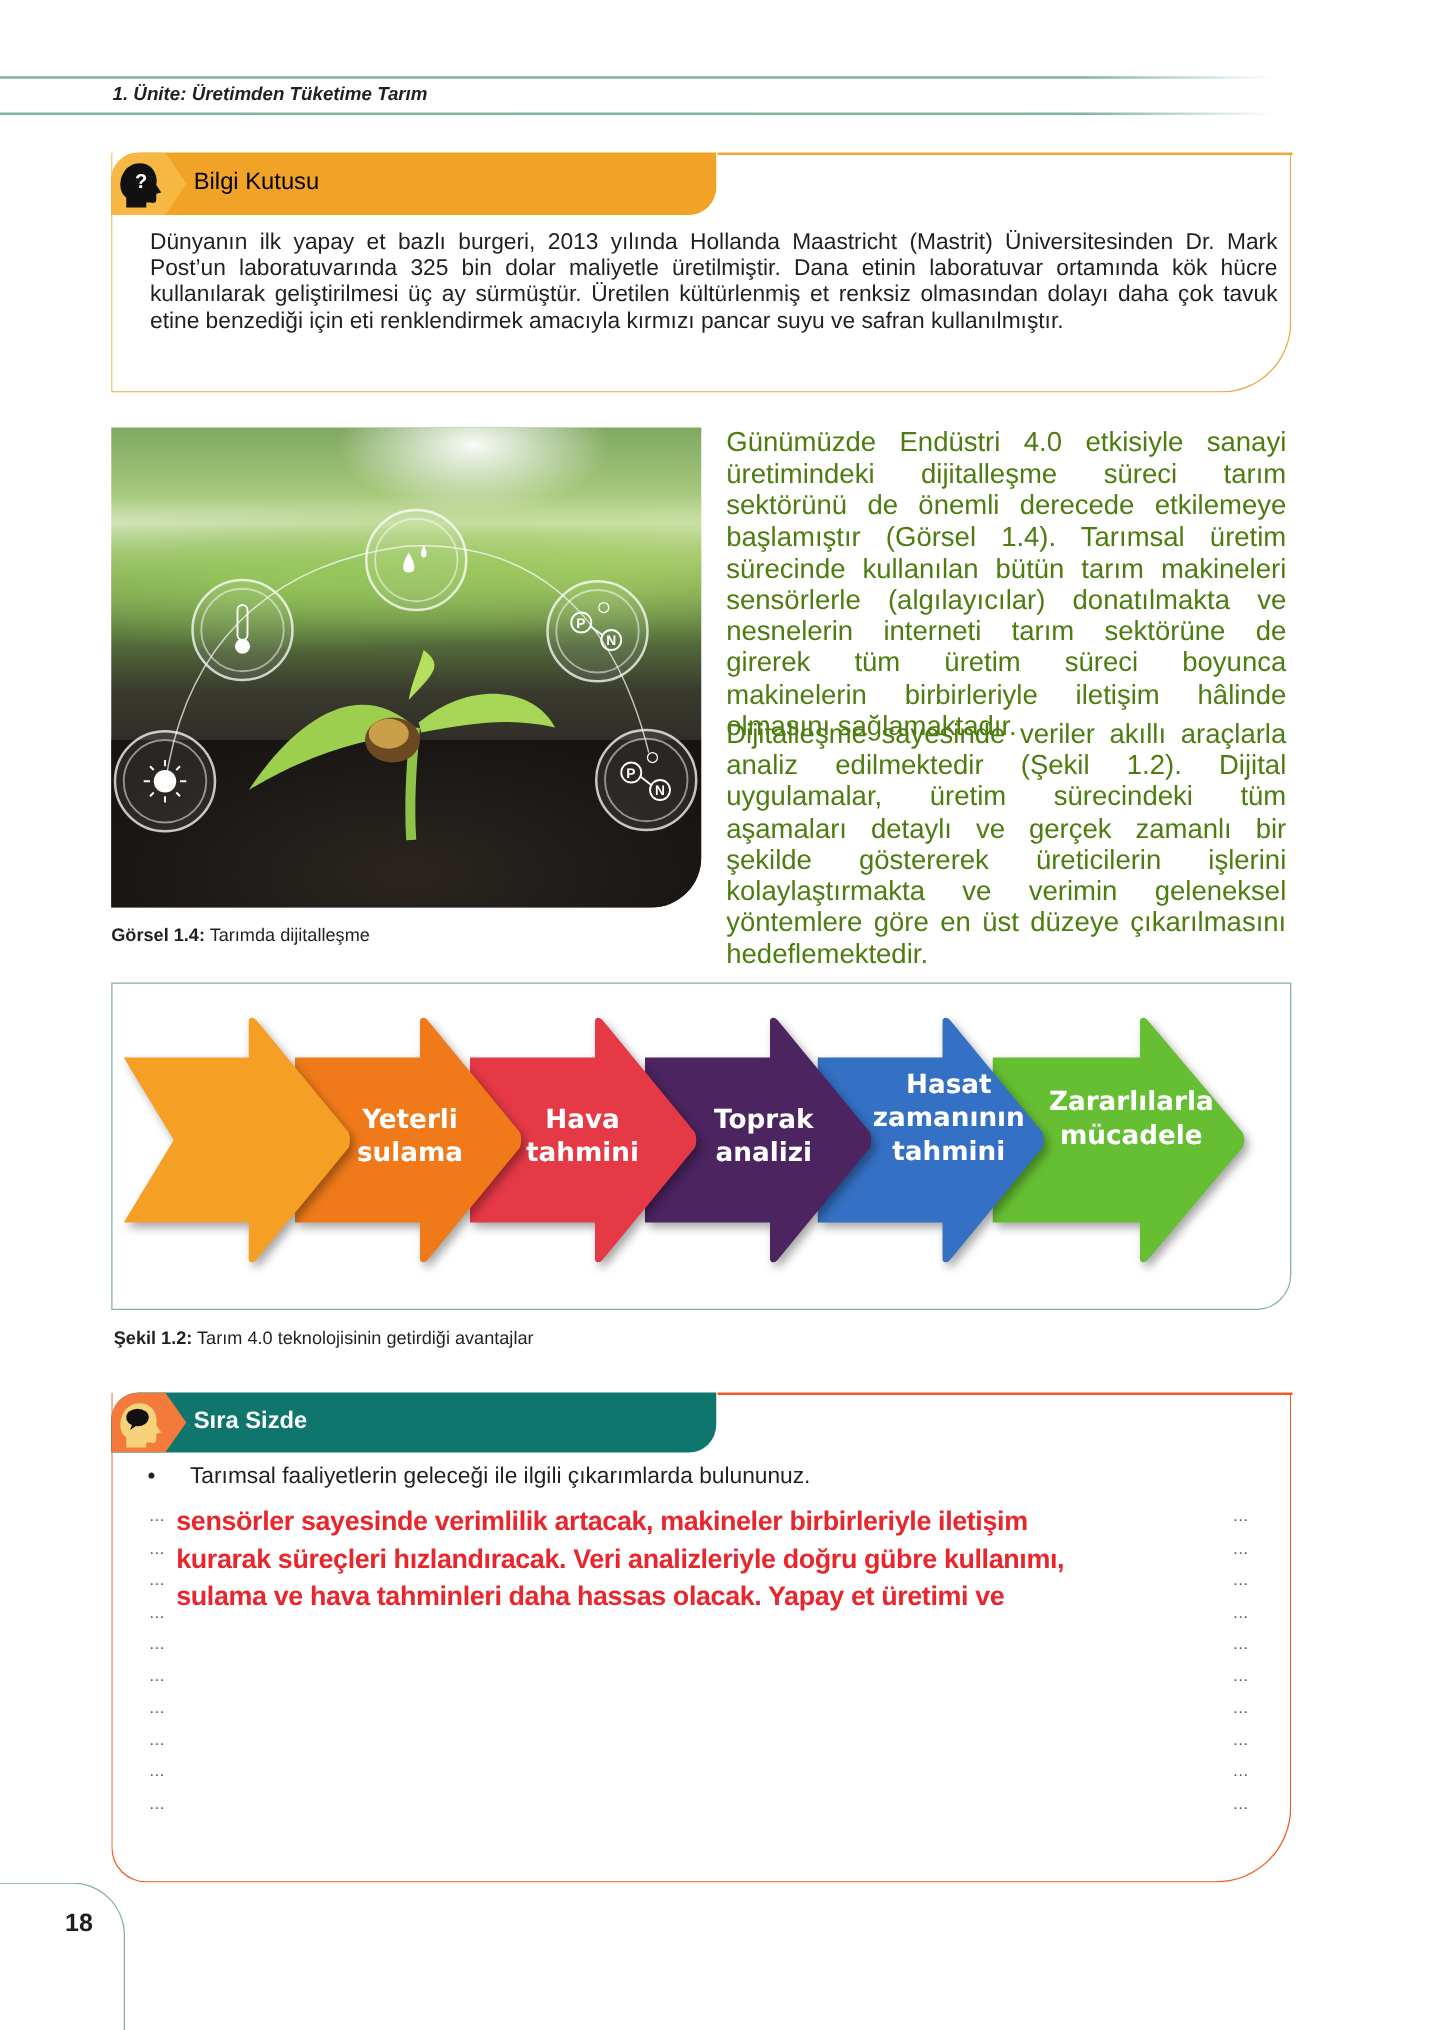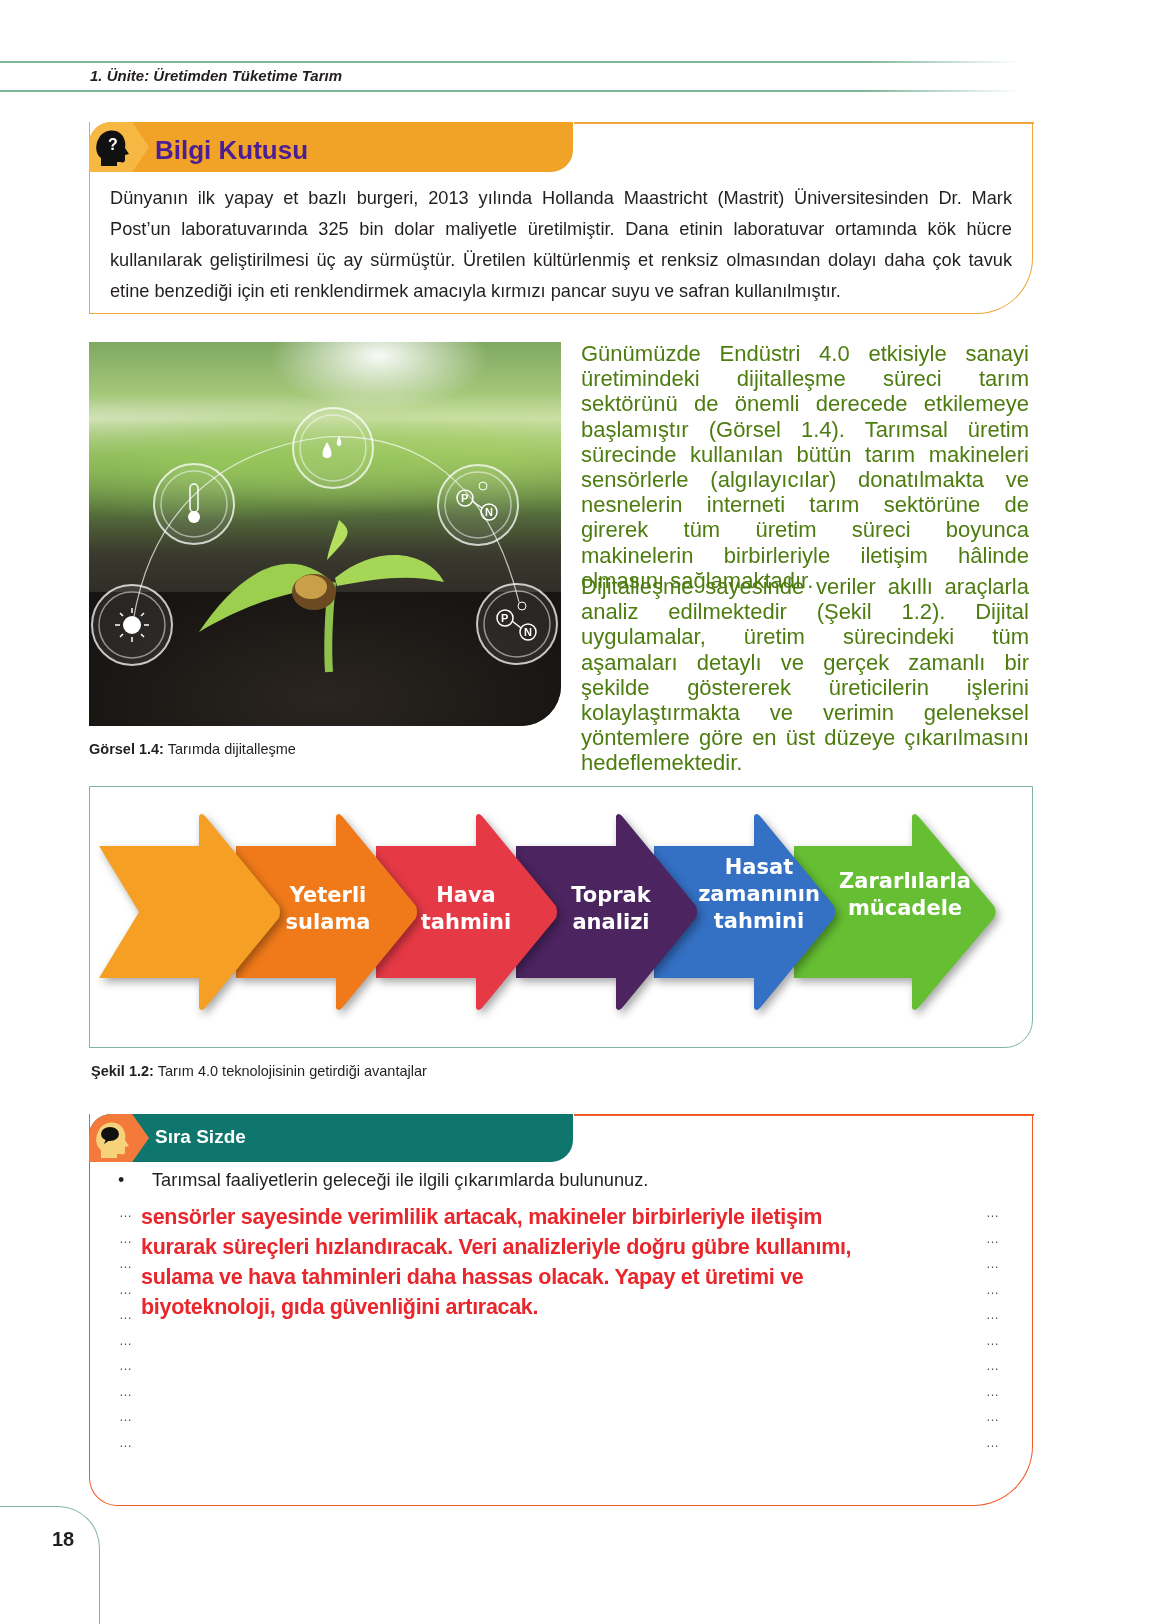--- a/index.html
+++ b/index.html
@@ -13,22 +13,22 @@
   .unit-title { position: absolute; left: 90px; top: 67px; font-size: 15px; font-weight: bold; font-style: italic; color: #231f20; text-align: right; }
 
   
   .info-box { position: absolute; left: 89px; top: 122px; width: 944px; height: 192px;
     border: 1.5px solid #f0a63a; border-top: none; border-left: 1.5px solid #f0a63a;
     border-radius: 0 0 56px 0; border-top-right-radius: 0; }
   .info-box::before { content: ""; position: absolute; right: -1.5px; top: 0; width: 460px; height: 1.5px; background: #f0a63a; }
   .info-tab { position: absolute; left: 89px; top: 122px; width: 484px; height: 50px; background: #f0a326; border-radius: 22px 0 22px 0; }
   .info-tab .head-icon-wrap { position: absolute; left: 0; top: 0; width: 60px; height: 50px; background: #f6b843; border-radius: 22px 0 0 0;
     clip-path: polygon(0 0, 72% 0, 100% 50%, 72% 100%, 0 100%); }
-  .info-tab .tab-title { position: absolute; left: 66px; top: 13px; font-size: 26px; font-weight: bold; color: #4c1d95; }
-  .info-text { position: absolute; left: 110px; top: 183px; width: 902px; font-size: 18.2px; line-height: 31px; text-align: justify; color: #231f20; }
+  .info-tab .tab-title { position: absolute; left: 66px; top: 13px; font-size: 19px; font-weight: normal; color: #000000; }
+  .info-text { position: absolute; left: 120px; top: 183px; width: 902px; font-size: 18.2px; line-height: 21px; text-align: justify; color: #231f20; }
 
   
   .photo { position: absolute; left: 89px; top: 342px; width: 472px; height: 384px; overflow: hidden; border-radius: 0 0 40px 0;
     background: linear-gradient(to bottom, #7fa861 0%, #a6c97b 14%, #d9e6c4 20%, #8eb65f 30%, #5b7a3e 42%, #3a3a2e 55%, #2b2723 70%, #1f1c19 100%); }
   .photo .blur-green { position: absolute; left: 0; top: 60px; width: 472px; height: 120px;
     background: radial-gradient(ellipse at 30% 50%, rgba(150,200,90,0.8), rgba(90,130,60,0) 70%), radial-gradient(ellipse at 80% 40%, rgba(170,210,100,0.7), rgba(90,130,60,0) 65%); }
   .photo .sky { position: absolute; left: 180px; top: 0; width: 220px; height: 70px; background: radial-gradient(ellipse at 50% 20%, rgba(255,255,255,0.95), rgba(255,255,255,0) 70%); }
   .photo .soil { position: absolute; left: 0; top: 250px; width: 472px; height: 134px;
     background: radial-gradient(ellipse at 50% 80%, #2a2521, #171411 80%); }
   .photo svg { position: absolute; left: 0; top: 0; }
@@ -205,21 +205,20 @@
   </div>
   <div class="tab-title">Sıra Sizde</div>
 </div>
 <div class="task-bullet">•</div>
 <div class="task-q">Tarımsal faaliyetlerin geleceği ile ilgili çıkarımlarda bulununuz.</div>
 
 <div class="answer">
   <div>sensörler sayesinde verimlilik artacak, makineler birbirleriyle iletişim</div>
   <div>kurarak süreçleri hızlandıracak. Veri analizleriyle doğru gübre kullanımı,</div>
   <div>sulama ve hava tahminleri daha hassas olacak. Yapay et üretimi ve</div>
-  <div>biyoteknoloji, gıda güvenliğini artıracak.</div>
 </div>
 
 <div class="dots-col" style="left:119px; top:1200px;">
   <div>…</div>
     <div>…</div>
     <div>…</div>
     <div>…</div>
     <div>…</div>
   <div>…</div>
     <div>…</div>

